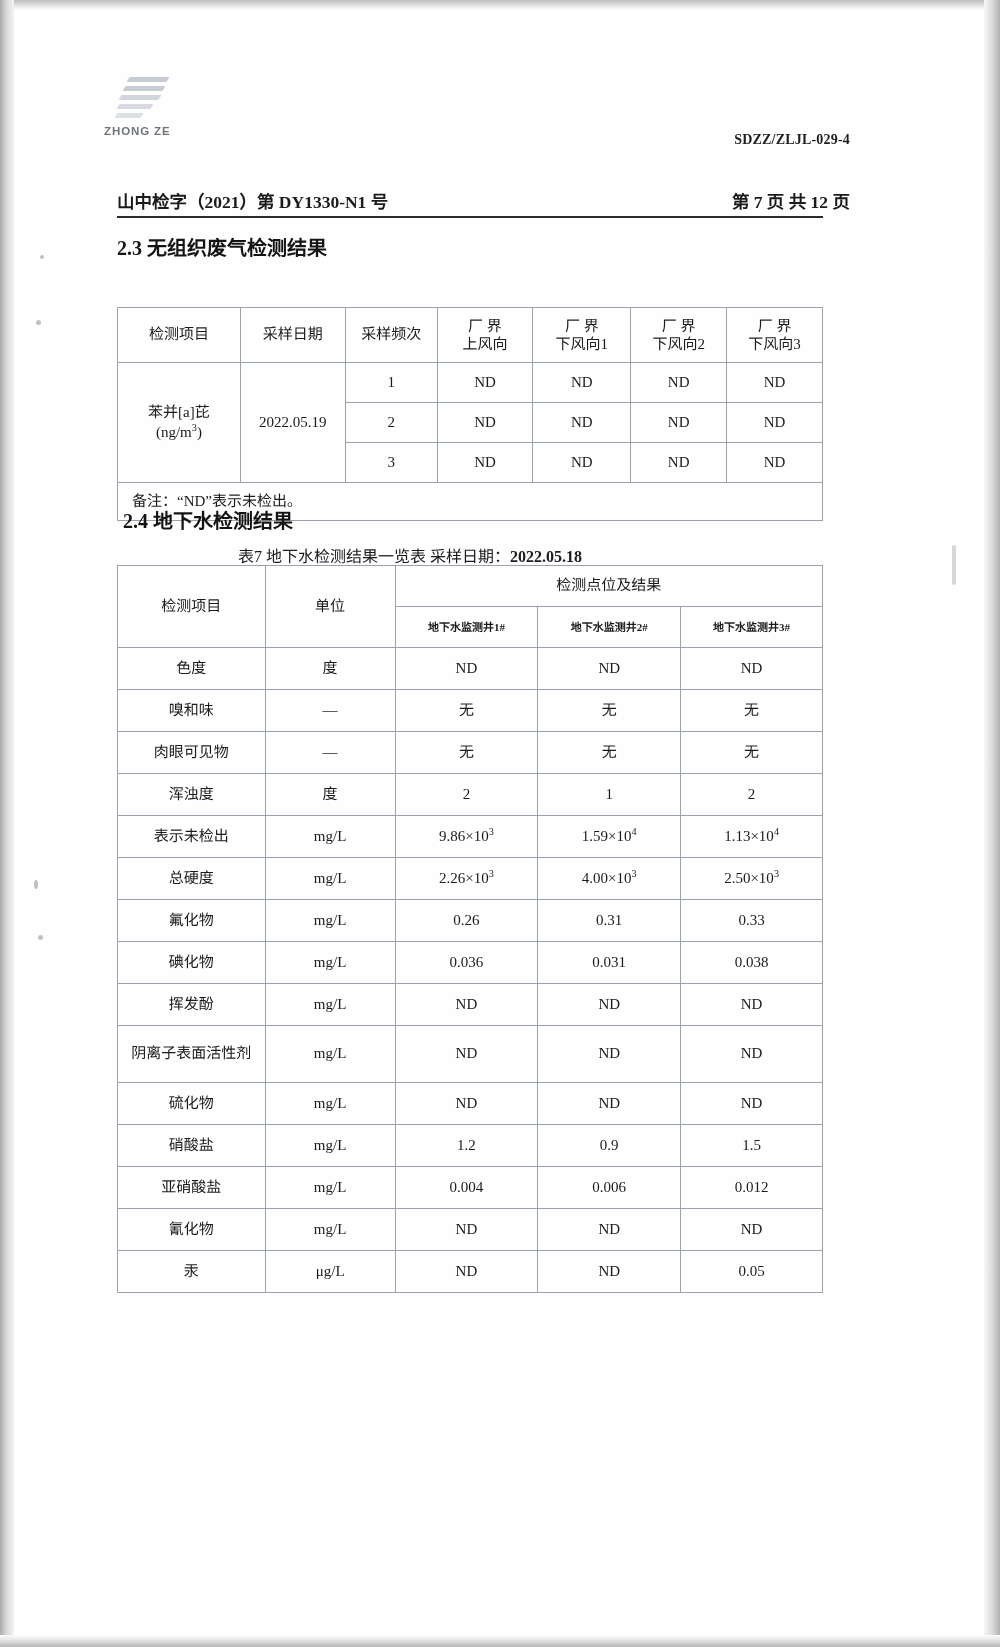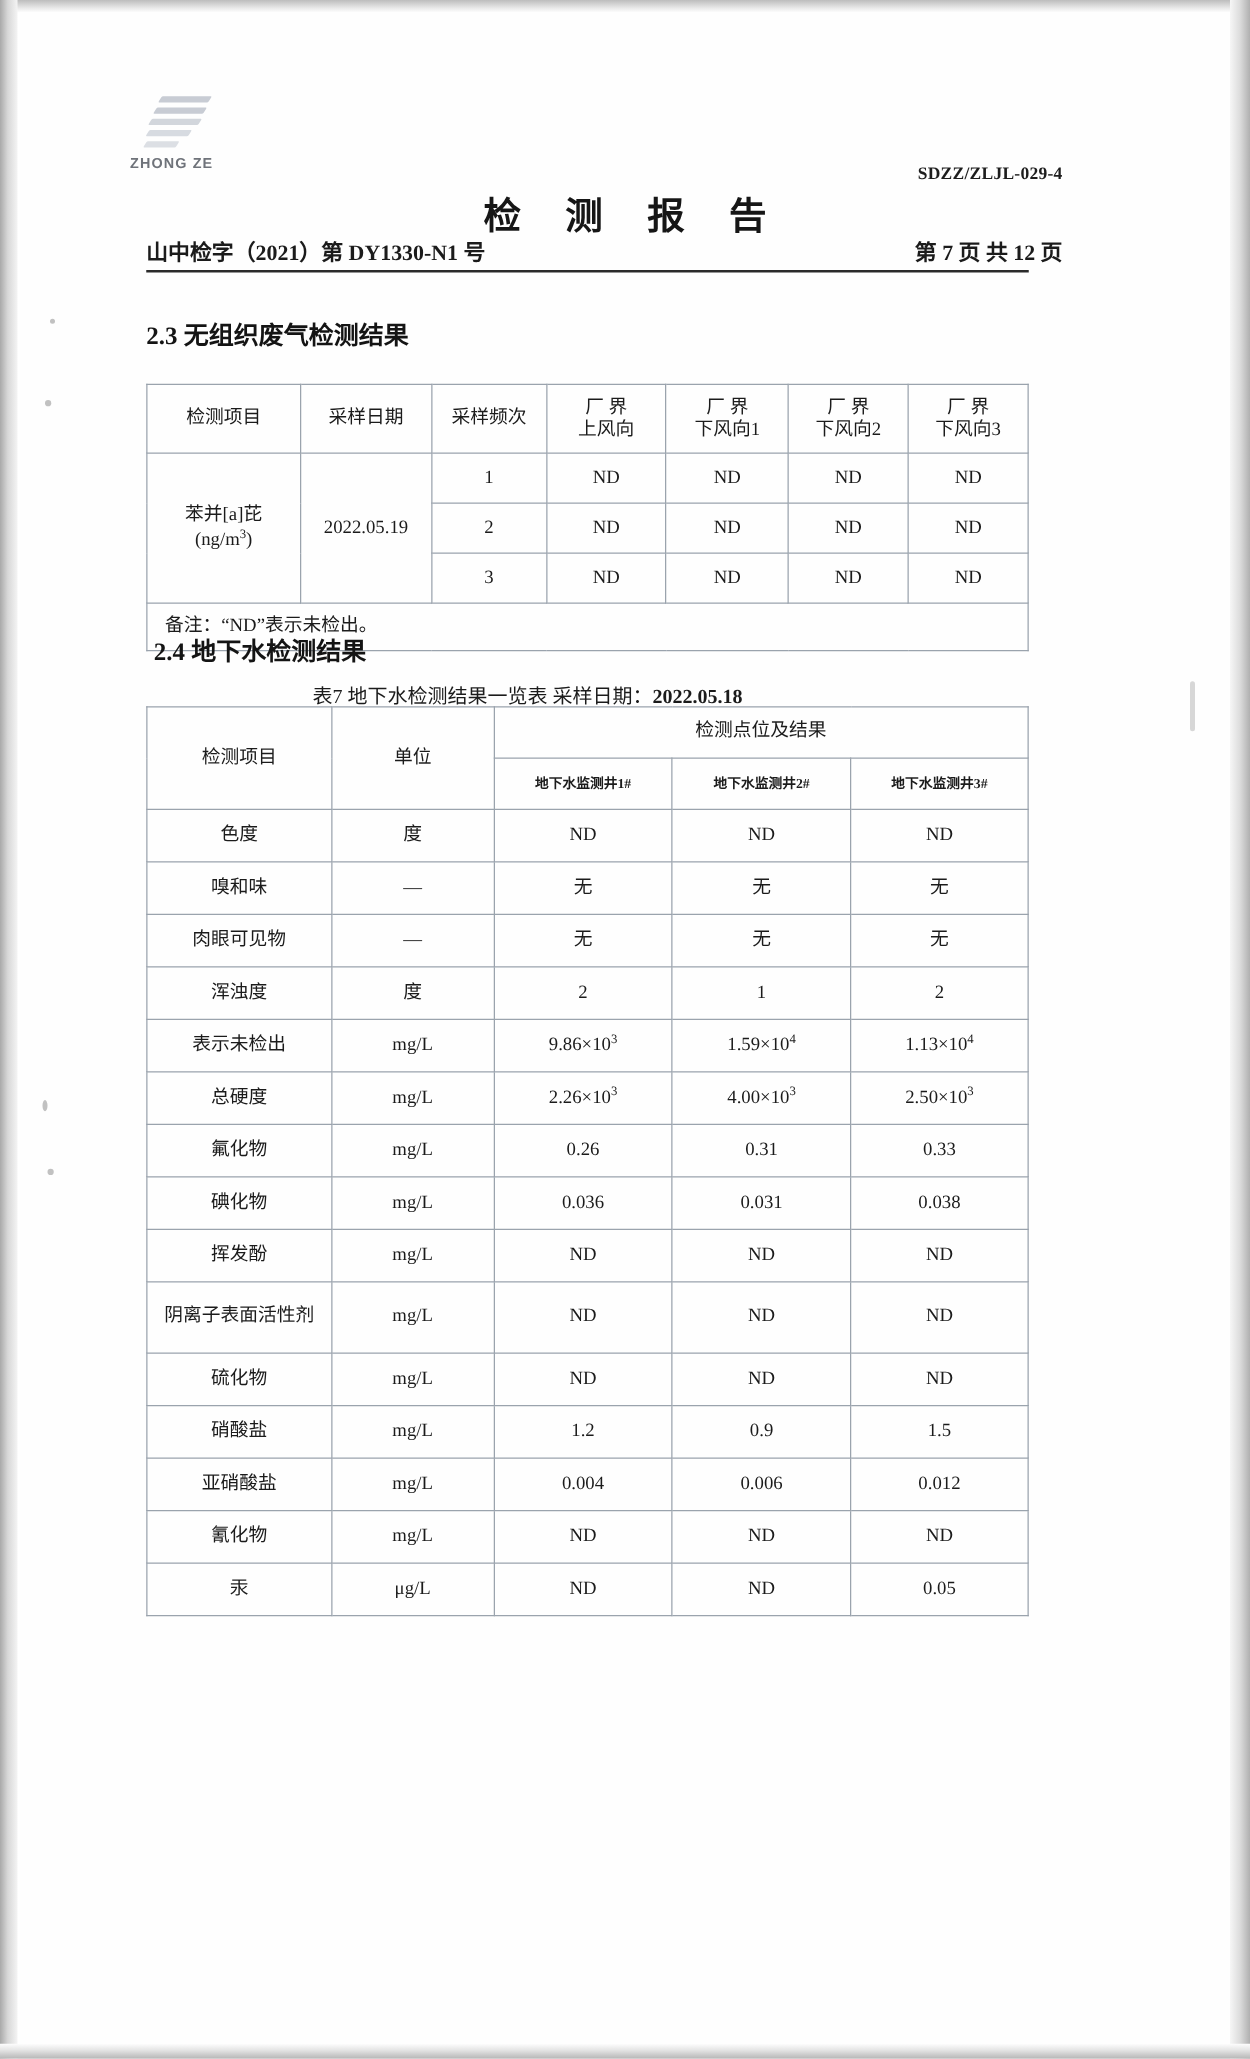--- a/index.html
+++ b/index.html
@@ -141,31 +141,31 @@
   }
 
   
   .section-heading {
     position: absolute;
     font-size: 20px;
     font-weight: bold;
     color: #141414;
     white-space: nowrap;
   }
-  #sec23 { left: 117px; top: 252px; }
+  #sec23 { left: 117px; top: 232px; }
   #sec24 { left: 123px; top: 505px; }
 
   .table-caption {
     position: absolute;
     font-size: 16px;
     color: #1b1b1b;
     white-space: nowrap;
   }
   #cap6 { left: 0; top: 285px; width: 1000px; text-align: center; }
-  #cap7 { left: 0; top: 543px; width: 820px; text-align: center; padding-left: 12px; }
+  #cap7 { left: 0; top: 543px; width: 820px; text-align: center; }
   .cap-strong { font-weight: bold; }
 
   
   table {
     position: absolute;
     border-collapse: collapse;
     font-size: 15px;
     color: #1b1b1b;
   }
   table td, table th {
@@ -238,21 +238,20 @@
       <div class="logo-bar lb1"></div>
       <div class="logo-bar lb2"></div>
       <div class="logo-bar lb3"></div>
       <div class="logo-bar lb4"></div>
       <div class="logo-bar lb5"></div>
     </div>
     <div class="logo-text">ZHONG ZE</div>
   </div>
 
   <div class="doc-code">SDZZ/ZLJL-029-4</div>
-  <div class="report-title">检 测 报 告</div>
   <div class="report-no">山中检字（2021）第 DY1330-N1 号</div>
   <div class="page-no">第 7 页  共 12 页</div>
   <div class="header-rule"></div>
 
   <div class="section-heading" id="sec23">2.3 无组织废气检测结果</div>
 
   <table id="table6" class="tbl-outer">
     <colgroup>
       <col style="width:123px">
         <col style="width:105px">

